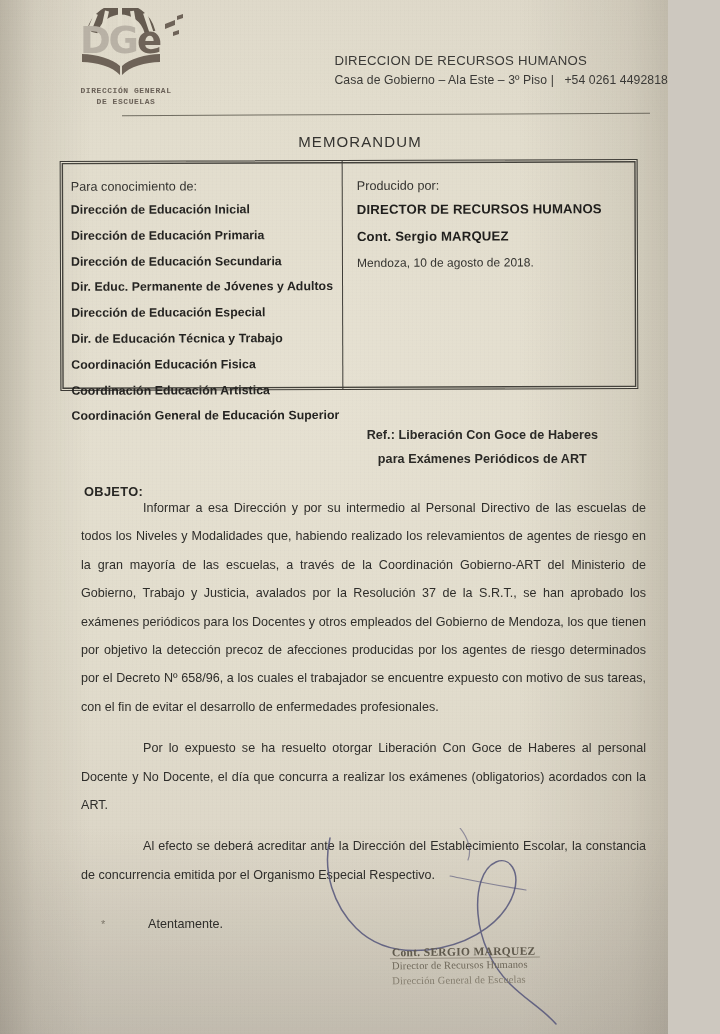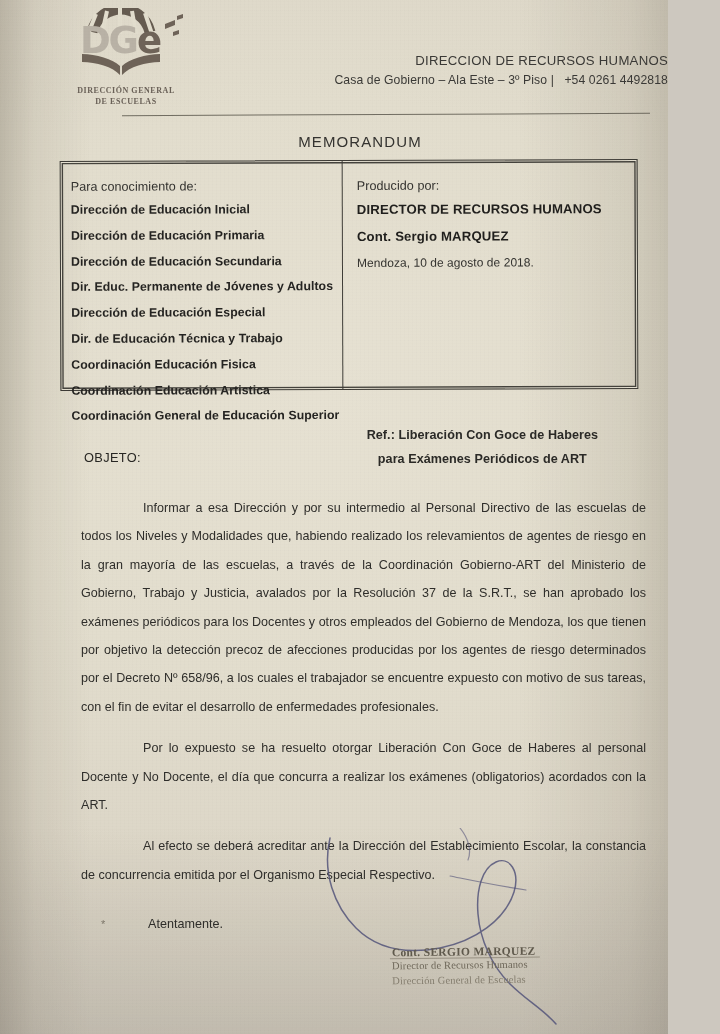--- a/index.html
+++ b/index.html
@@ -84,32 +84,32 @@
     left: 20px; top: 4px;
     width: 70px; height: 26px;
   }
   .logo-dots {
     position: absolute;
     left: 96px; top: 10px;
     width: 22px; height: 26px;
   }
   #logo-caption {
     margin-top: 2px;
-    font-family: Liberation Serif, serif;
+    font-family: Liberation Mono, monospace;
     font-size: 8px;
     font-weight: 600;
     letter-spacing: .55px;
     line-height: 1.32;
     color: #6a6158;
   }
 
   #agency-block {
     position: absolute;
     right: 52px; top: 52px;
-    text-align: right;
+    text-align: left;
     color: #3b3a38;
   }
   #agency-name {
     font-size: 13.2px;
     letter-spacing: .25px;
     line-height: 1.42;
     color: #3a3936;
   }
   #agency-address {
     font-size: 12.2px;
@@ -204,23 +204,23 @@
     text-align: center;
     font-size: 12.6px;
     font-weight: 700;
     color: #2a2926;
     line-height: 1.9;
     letter-spacing: .05px;
   }
 
   #objeto {
     position: absolute;
-    left: 84px; top: 450px;
+    left: 84px; top: 484px;
     font-size: 12.8px;
-    font-weight: 400;
+    font-weight: 700;
     letter-spacing: .35px;
     color: #272623;
   }
 
   
   #body-copy {
     position: absolute;
     left: 81px; top: 494px;
     width: 565px;
     color: #2e2d2a;

